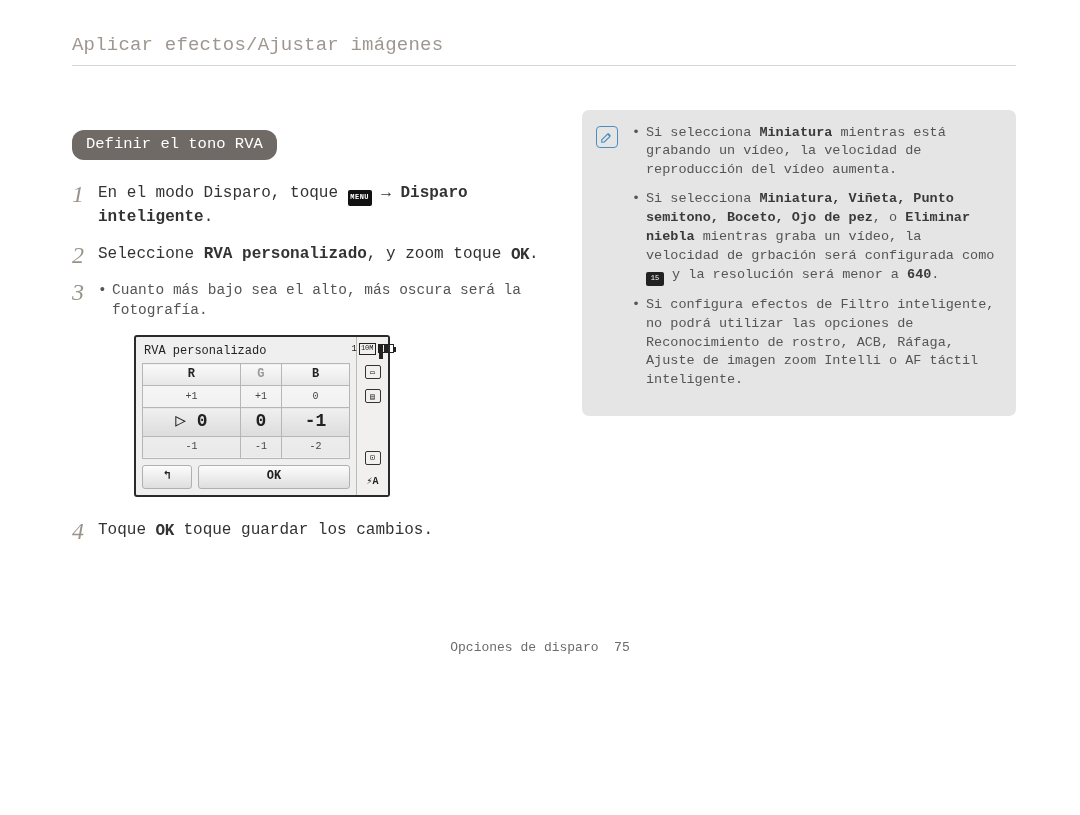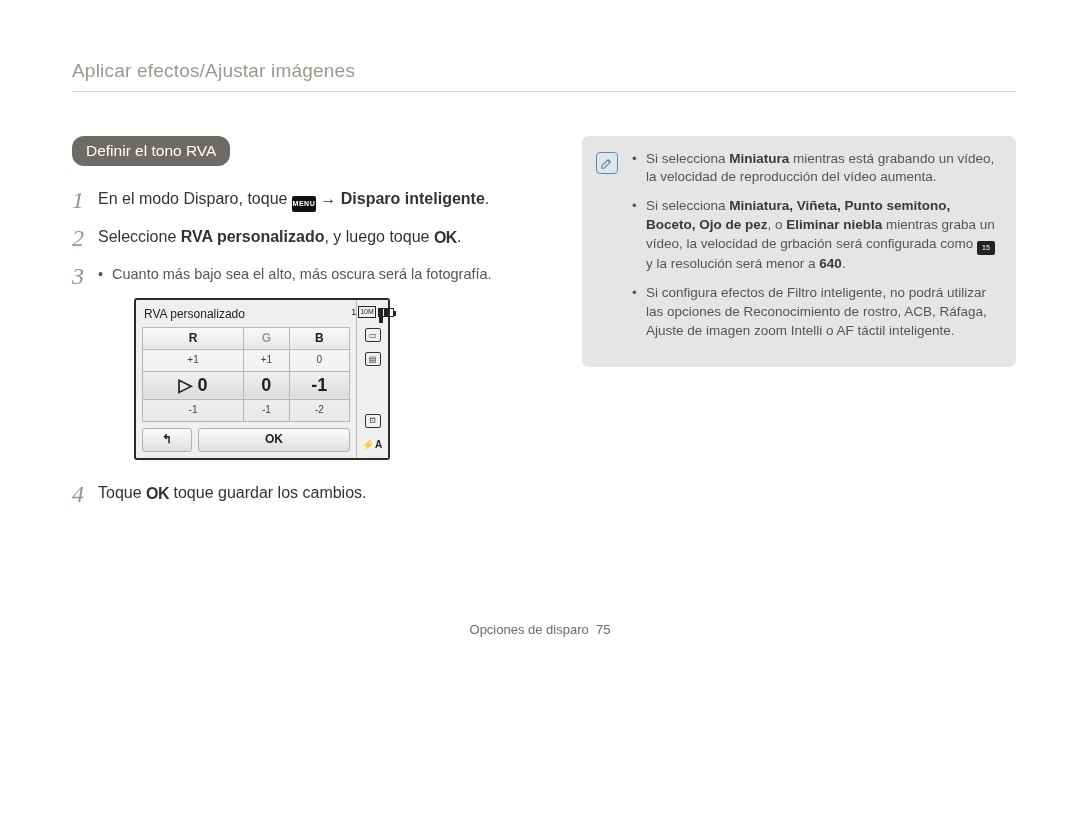--- a/index.html
+++ b/index.html
@@ -6,38 +6,39 @@
   html, body {
     margin: 0; padding: 0;
     width: 1080px; height: 815px;
     background: #ffffff;
     font-family: Arial, Helvetica, sans-serif;
     color: #3a3a3a;
     font-size: 14.5px;
     line-height: 1.4;
   }
   .page {
-    padding: 58px 64px 40px 72px;
+    padding: 32px 64px 40px 72px;
     position: relative;
     height: 675px;
+    font-family: Liberation Mono, monospace;
   }
   .breadcrumb {
     font-size: 19px;
     font-weight: 300;
     color: #9e9790;
     letter-spacing: 0.2px;
     border-bottom: 1px solid #d8d3cc;
     padding-bottom: 6px;
     margin-bottom: 44px;
   }
   .columns {
     display: flex;
     gap: 40px;
   }
-  .col-left { flex: 0 0 470px; }
+  .col-left { flex: 0 0 470px; margin-top: 20px; }
   .col-right { flex: 1; }
 
   .pill {
     display: inline-block;
     background: #6f6a65;
     color: #fff;
     font-size: 15.5px;
     border-radius: 12px;
     padding: 4px 14px 5px;
     margin-bottom: 22px;
@@ -198,21 +199,21 @@
     margin-top: 2px;
   }
   .note-icon svg { width:14px; height:14px; }
   .note ul { list-style:none; padding:0; margin:0; }
   .note ul li { position:relative; padding-left:14px; margin-bottom:10px; }
   .note ul li::before { content:"•"; position:absolute; left:0; top:0; color:#555; }
   .note .bold { font-weight:700; color:#3a3a3a; }
 
   .footer {
     position: absolute;
-    bottom: 36px;
+    bottom: 18px;
     left: 0; right: 0;
     text-align: center;
     font-size: 13px;
     color: #6b6b6b;
   }
 </style>
 </head>
 <body>
 
 <div class="page">
@@ -229,21 +230,21 @@
             <span>En el modo Disparo, toque </span>
             <span class="menu-icon">MENU</span>
             <span> → </span>
             <span class="bold">Disparo inteligente</span><span>.</span>
           </p>
         </li>
 
         <li>
           <p>
             <span>Seleccione </span>
-            <span class="bold">RVA personalizado</span><span>, y luego toque </span>
+            <span class="bold">RVA personalizado</span><span>, y zoom toque </span>
             <span class="ok-icon">OK</span><span>.</span>
           </p>
         </li>
 
         <li>
           <ul class="sub">
             <li>Cuanto más bajo sea el alto, más oscura será la fotografía.</li>
           </ul>
 
           <div class="screen-wrap">

